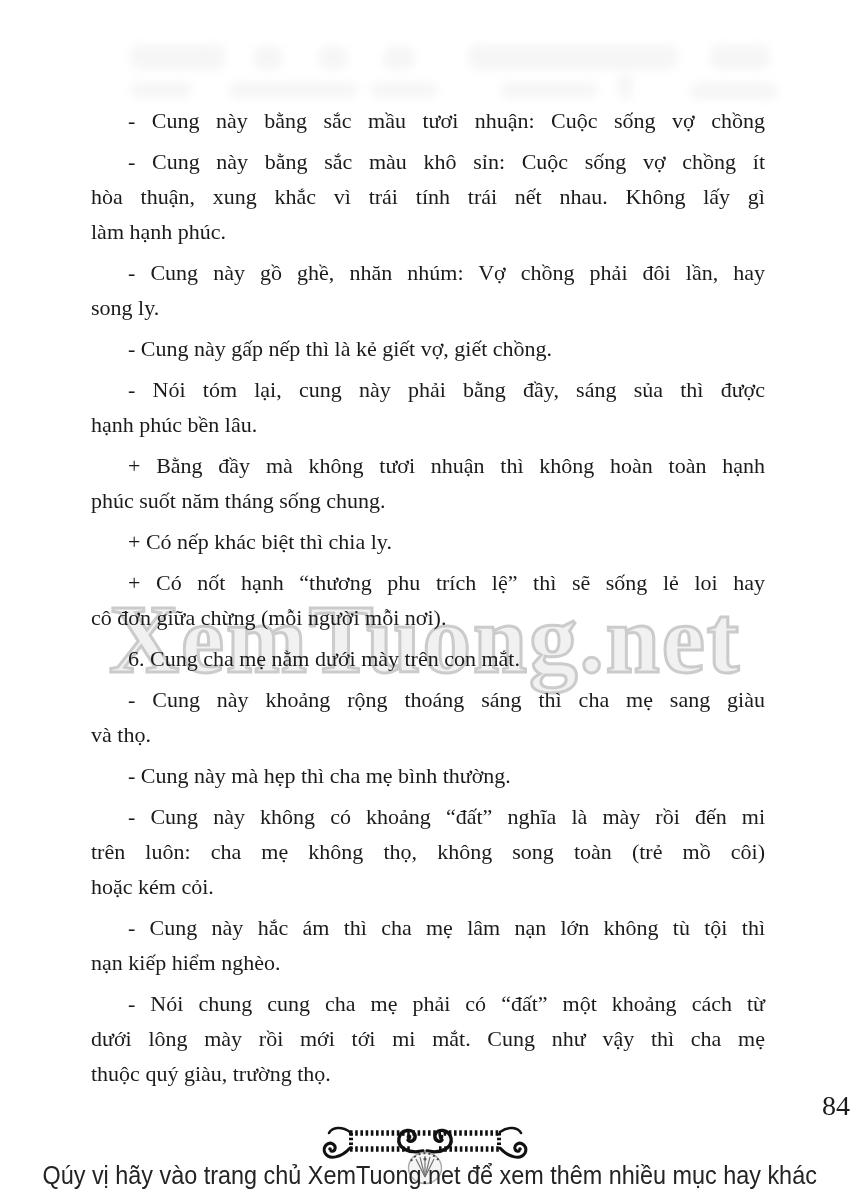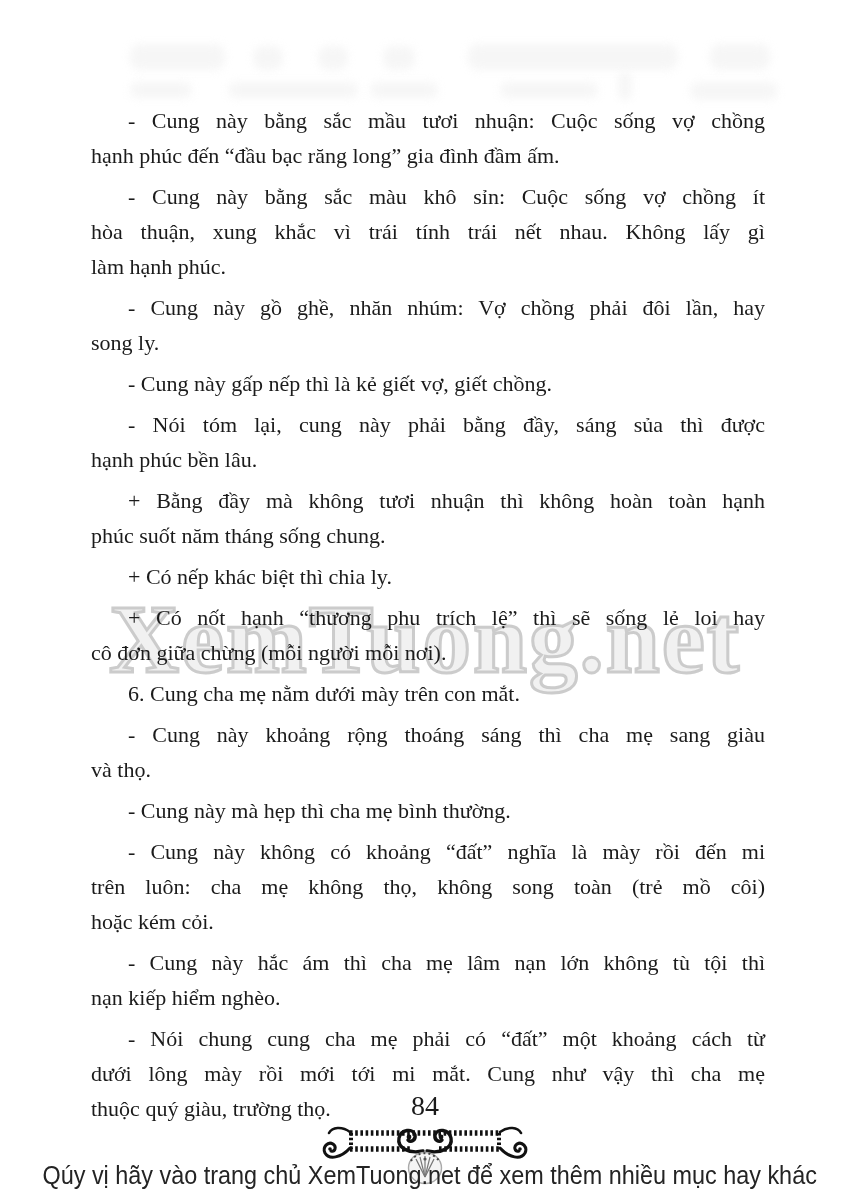--- a/index.html
+++ b/index.html
@@ -55,21 +55,21 @@
   }
   .para { margin: 6px; }
   .line { text-align: justify; text-align-last: justify; }
   .line.last { text-align-last: left; }
   .line.first { padding-left: 37px; }
 
   .page-number {
     position: absolute;
     top: 1090px; left: 0;
     width: 100%;
-    text-align: center;
+    text-align: right;
     z-index: 2;
     font-size: 28px;
     color: #1b1b1b;
   }
 
   .ornament {
     position: absolute;
     top: 1123px; left: 50%;
     transform: translateX(-50%);
     z-index: 2;
@@ -108,21 +108,20 @@
     <span class="ghost-blob" style="left:500px; top:82px; width:98px;  height:16px;"></span>
     <span class="ghost-blob" style="left:618px; top:72px; width:14px;  height:28px;"></span>
     <span class="ghost-blob" style="left:690px; top:82px; width:88px;  height:18px;"></span>
   </div>
 
   <div class="watermark">XemTuong.net</div>
 
   <div class="text-block">
       <div class="para">
         <div class="line first">- Cung này bằng sắc mầu tươi nhuận: Cuộc sống vợ chồng</div>
-        <div class="line last">hạnh phúc đến “đầu bạc răng long” gia đình đầm ấm.</div>
       </div>
       <div class="para">
         <div class="line first">- Cung này bằng sắc màu khô sỉn: Cuộc sống vợ chồng ít</div>
         <div class="line">hòa thuận, xung khắc vì trái tính trái nết nhau. Không lấy gì</div>
         <div class="line last">làm hạnh phúc.</div>
       </div>
       <div class="para">
         <div class="line first">- Cung này gồ ghề, nhăn nhúm: Vợ chồng phải đôi lần, hay</div>
         <div class="line last">song ly.</div>
       </div>

